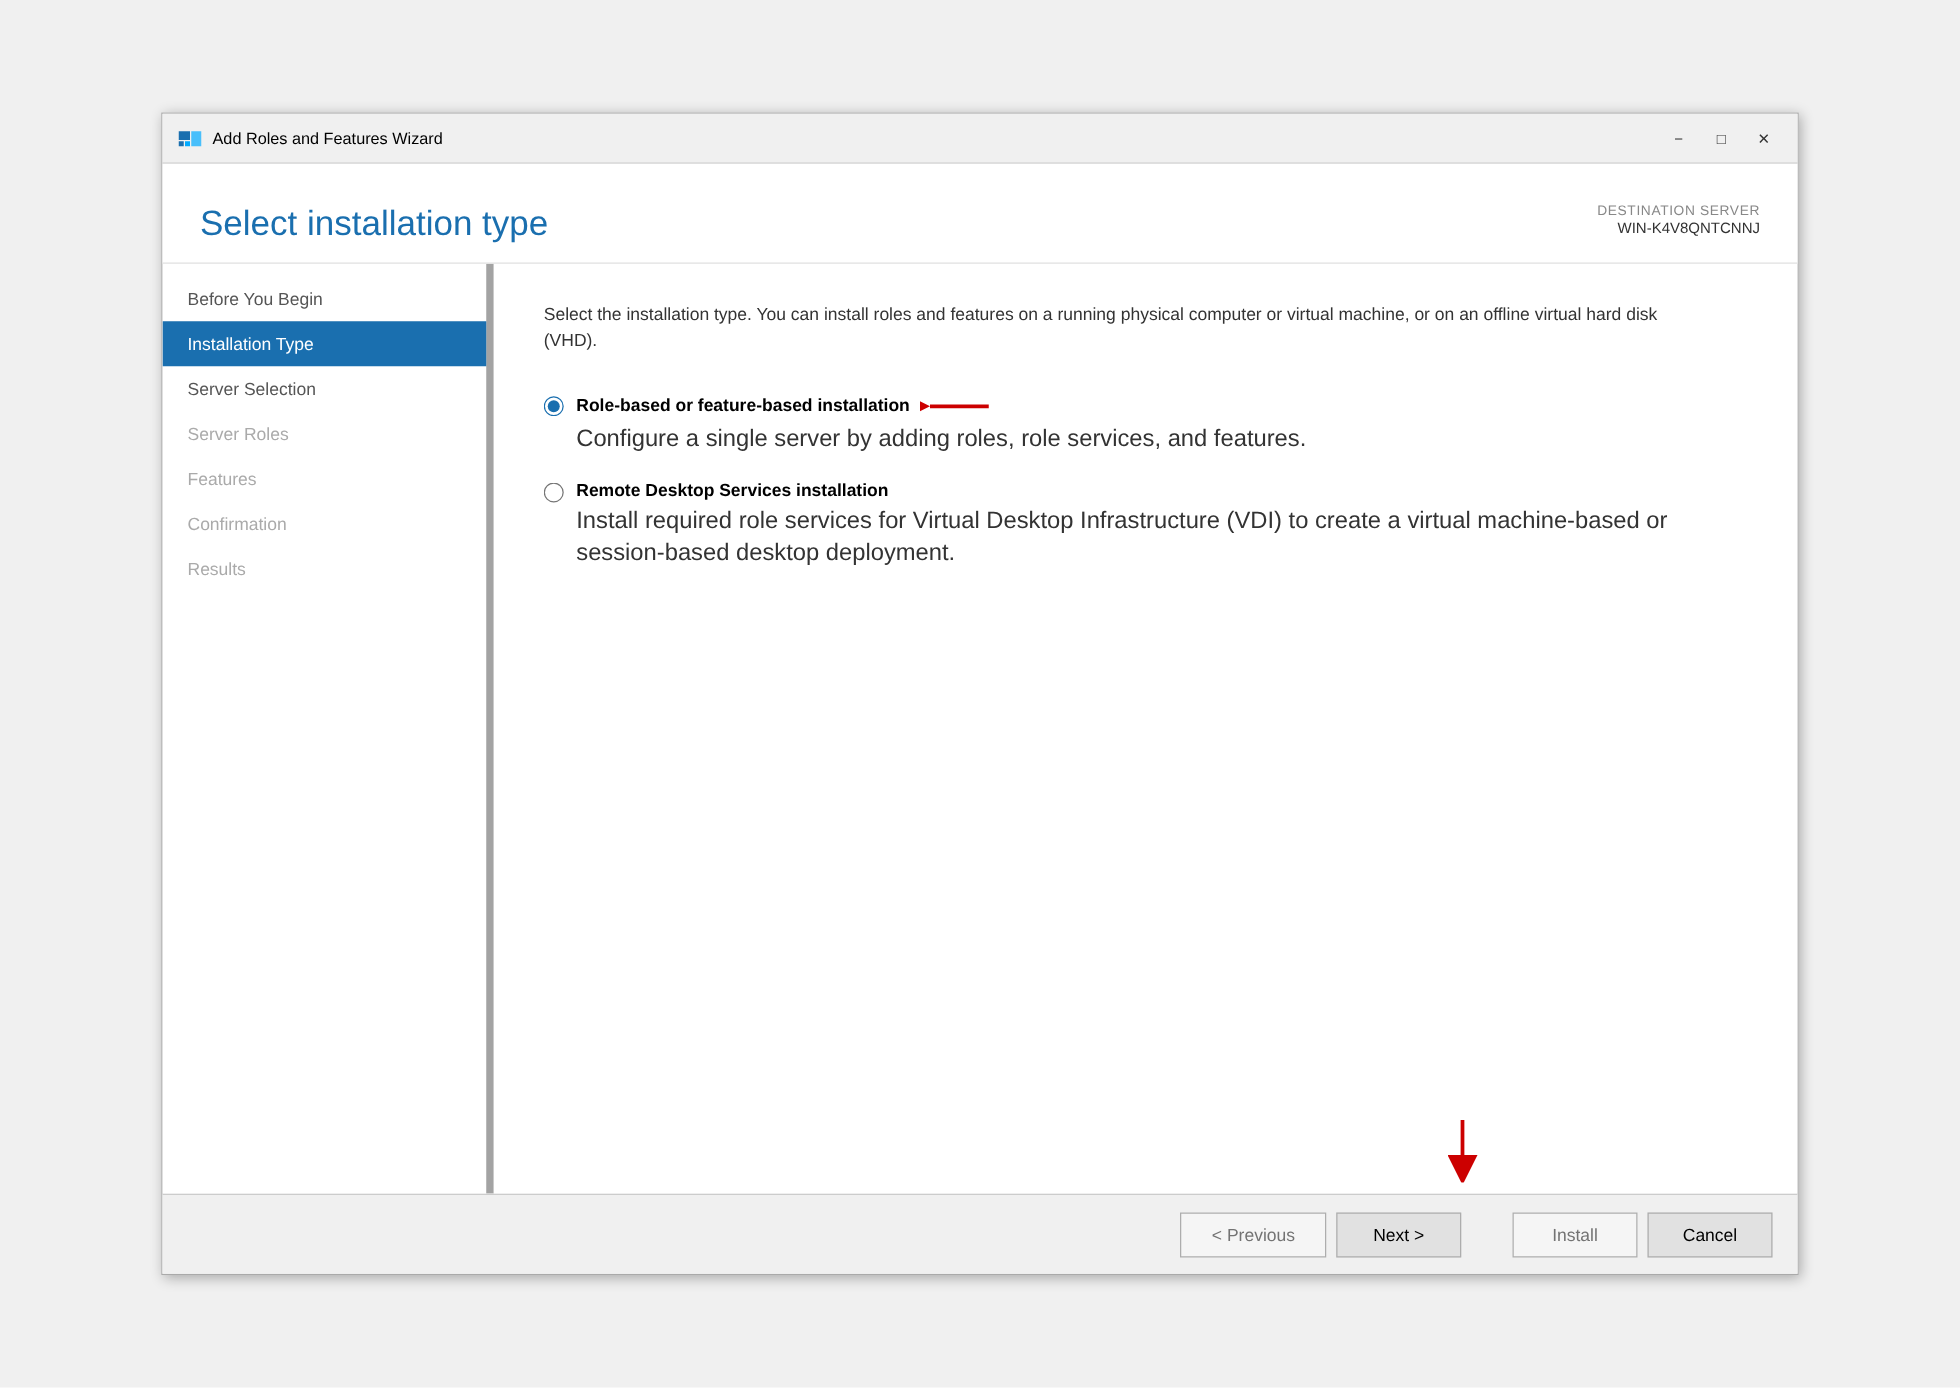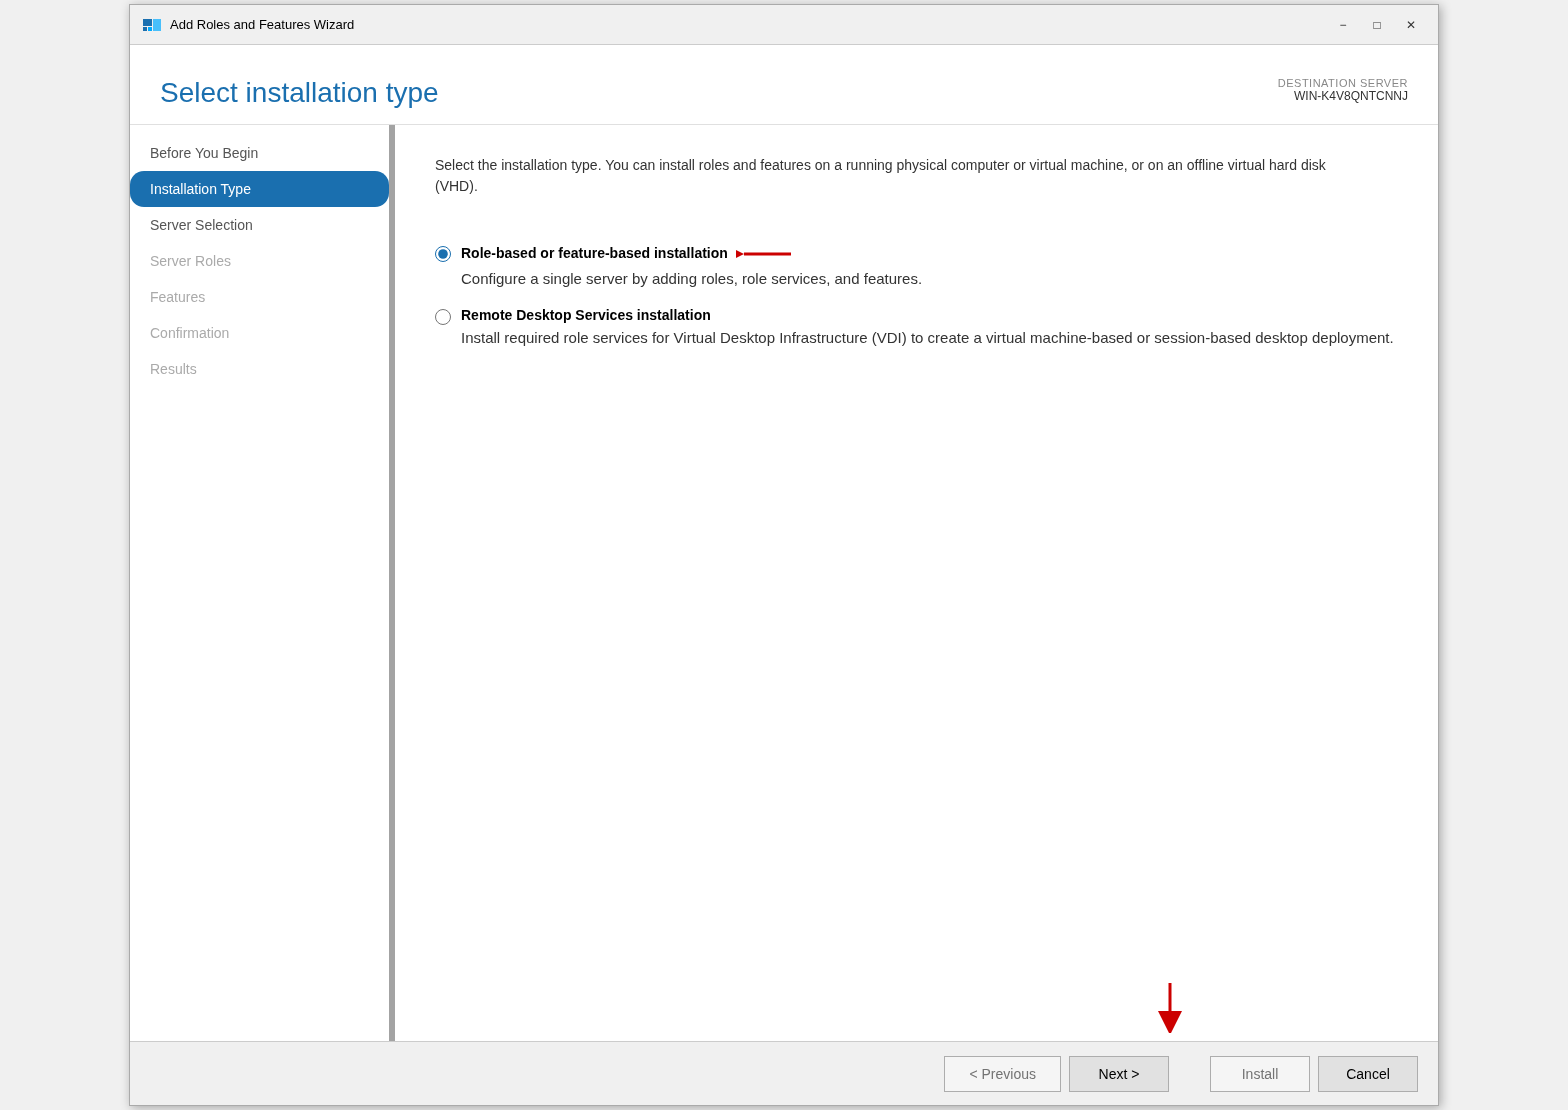--- a/index.html
+++ b/index.html
@@ -6,21 +6,21 @@
     body {
       font-family: 'Segoe UI', Tahoma, Geneva, Verdana, sans-serif;
       background: #f0f0f0;
       display: flex;
       align-items: center;
       justify-content: center;
       min-height: 100vh;
     }
     .window {
       width: 1310px;
-      height: 1102px;
+      height: 930px;
       background: #fff;
       border: 1px solid #aaa;
       display: flex;
       flex-direction: column;
       box-shadow: 2px 2px 10px rgba(0,0,0,0.3);
     }
     .title-bar {
       background: #f0f0f0;
       border-bottom: 1px solid #ccc;
       display: flex;
@@ -105,38 +105,37 @@
     }
     .sidebar-item {
       padding: 10px 20px;
       font-size: 14px;
       color: #555;
       cursor: pointer;
     }
     .sidebar-item.active {
       background: #1a6faf;
       color: #fff;
-      border-radius: 14px;
     }
     .sidebar-item.disabled {
       color: #aaa;
       cursor: default;
     }
 
     .main-content {
       flex: 1;
       padding: 30px 40px;
       overflow-y: auto;
       background: #fff;
     }
     .intro-text {
       font-size: 14px;
       color: #333;
       line-height: 1.5;
-      margin-bottom: 47px;
+      margin-bottom: 32px;
       max-width: 900px;
     }
 
     .option-group {
       margin-bottom: 9px;
     }
     .option-row {
       display: flex;
       align-items: flex-start;
       margin-bottom: 18px;
@@ -151,21 +150,21 @@
       cursor: pointer;
     }
     .option-content { flex: 1; }
     .option-title {
       font-size: 14px;
       font-weight: bold;
       color: #000;
       margin-bottom: 4px;
     }
     .option-desc {
-      font-size: 15px;
+      font-size: 19px;
       color: #333;
       line-height: 1.4;
     }
 
     .footer {
       background: #f0f0f0;
       border-top: 1px solid #ccc;
       padding: 12px 20px;
       display: flex;
       justify-content: flex-end;

